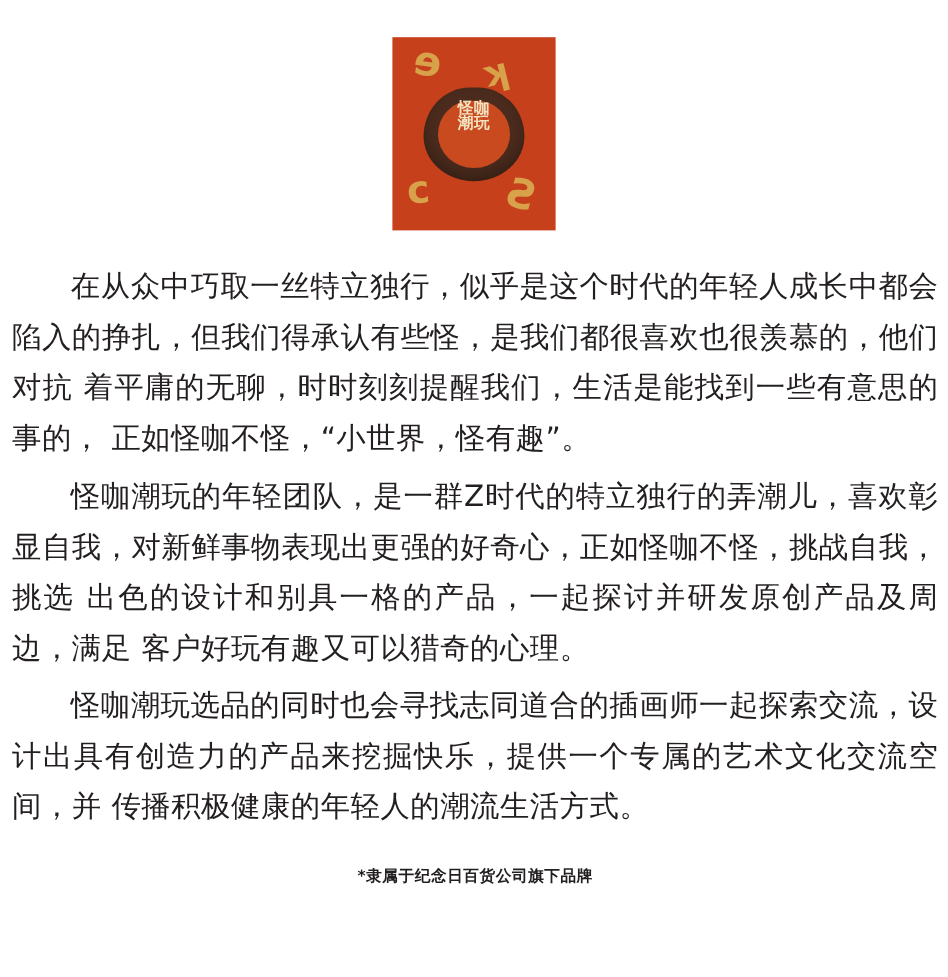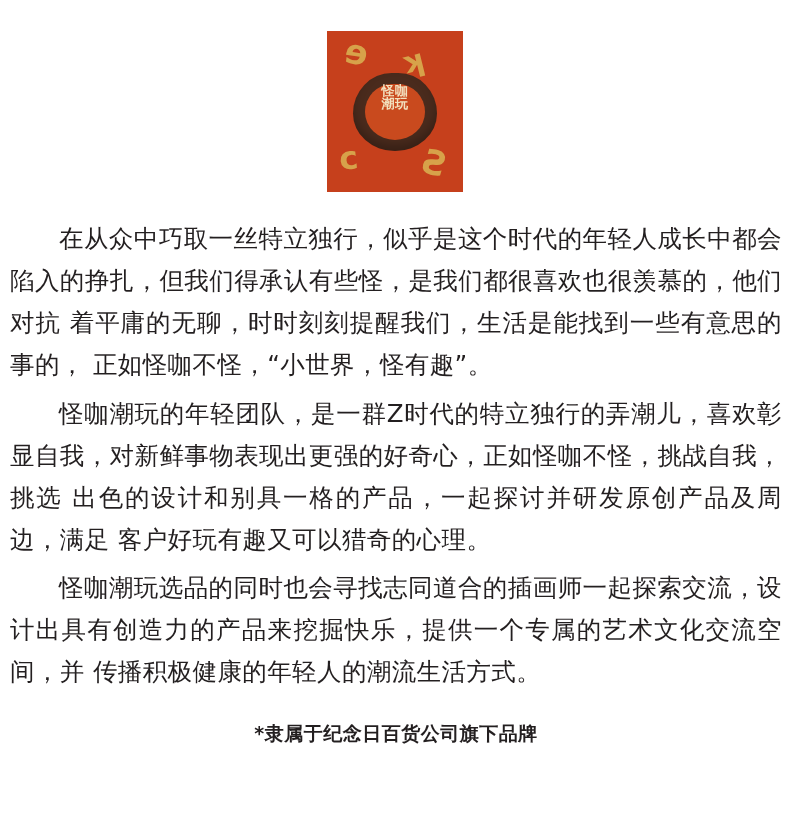--- a/index.html
+++ b/index.html
@@ -94,21 +94,21 @@
     text-justify: inter-ideograph;
     text-indent: 2em;
     color: #231f20;
     font-family: "DejaVu Sans", "Liberation Sans", sans-serif;
   }
   p.para:last-of-type { margin-bottom: 12px; }
 
   .footnote {
     margin-top: 28px;
     text-align: center;
-    font-size: 19px;
+    font-size: 13px;
     letter-spacing: 0.5px;
     color: #231f20;
     font-family: "DejaVu Sans", "Liberation Sans", sans-serif;
     font-weight: 600;
   }
 </style>
 </head>
 <body>
 
 <div class="page">

